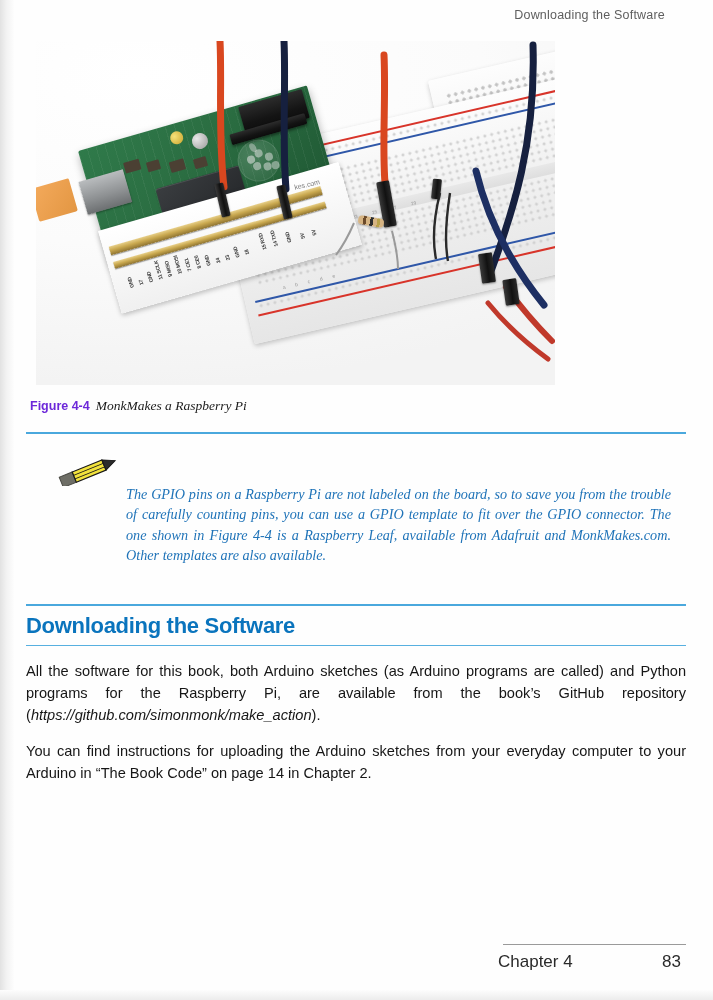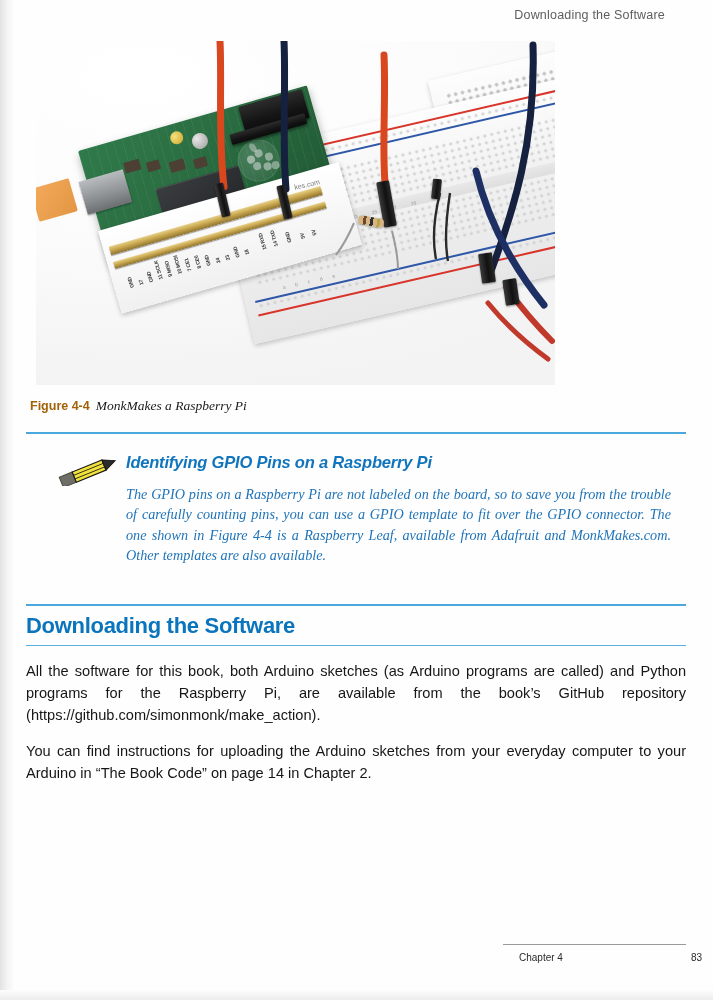--- a/index.html
+++ b/index.html
@@ -238,21 +238,21 @@
   }
 
   
   .figure-caption {
     position: absolute;
     left: 30px; top: 398px;
     font-size: 12.5px;
     color: #1a1a1a;
   }
   .figure-caption .fig-num {
-    color: #a16207;
+    color: #6d28d9;
     font-weight: bold;
     font-family: "Liberation Sans", sans-serif;
   }
   .figure-caption .fig-text {
     font-style: italic;
     font-family: "Liberation Serif", serif;
     font-size: 13.5px;
     padding-left: 6px;
   }
 
@@ -325,36 +325,36 @@
   }
   .para {
     font-family: "Liberation Sans", sans-serif;
     font-size: 14.6px;
     line-height: 22px;
     color: #161616;
     text-align: justify;
     margin: 0 0 14px 0;
   }
   .para:last-child { margin-bottom: 0; }
-  .para .url { }
+  .para .url { font-style: italic; }
 
   
   .footer-rule {
     position: absolute;
     left: 503px; top: 944px;
     width: 183px; height: 1px;
     background: #9a9a9a;
   }
   .footer {
     position: absolute;
-    left: 519px; top: 952px;
+    left: 498px; top: 952px;
     width: 183px;
     display: flex;
     justify-content: space-between;
-    font-size: 10px;
+    font-size: 17px;
     color: #2a2a2a;
     font-family: "Liberation Sans", sans-serif;
   }
 </style>
 </head>
 <body>
 
 <div class="page">
 
   <div class="scan-left-edge"></div>
@@ -486,21 +486,20 @@
         <svg width="66" height="30" viewBox="0 0 66 30">
           <g transform="rotate(-22 33 15)">
             <rect x="4" y="10" width="14" height="11" fill="#6e6e66" stroke="#4a4a44" stroke-width="1"></rect>
             <polygon points="18,10 50,10 50,21 18,21" fill="#f2e23c" stroke="#1a1a1a" stroke-width="1.2"></polygon>
             <line x1="18" y1="13.6" x2="50" y2="13.6" stroke="#1a1a1a" stroke-width="0.9"></line>
             <line x1="18" y1="17.4" x2="50" y2="17.4" stroke="#1a1a1a" stroke-width="0.9"></line>
             <polygon points="50,10 62,15.5 50,21" fill="#2b2b2b" stroke="#1a1a1a" stroke-width="1"></polygon>
           </g>
         </svg>
       </span>
-      <div class="note-heading">Identifying GPIO Pins on a Raspberry Pi</div>
       <div class="note-text">The GPIO pins on a Raspberry Pi are not labeled on the board, so to save you from the trouble of carefully counting pins, you can use a GPIO template to fit over the GPIO connector. The one shown in Figure 4-4 is a Raspberry Leaf, available from Adafruit and MonkMakes.com. Other templates are also available.</div>
     </div>
     <div class="note-rule note-rule-bottom" style="position:absolute; top:172px;"></div>
   </div>
 
   <div class="section-head">Downloading the Software</div>
   <div class="section-head-rule"></div>
 
   <div class="body-col">
     <p class="para" id="para-0"><span>All the software for this book, both Arduino sketches (as Arduino programs are called) and Python programs for the Raspberry Pi, are available from the book’s GitHub repository (</span><span class="url">https://github.com/simonmonk/make_action</span><span>).</span></p>

